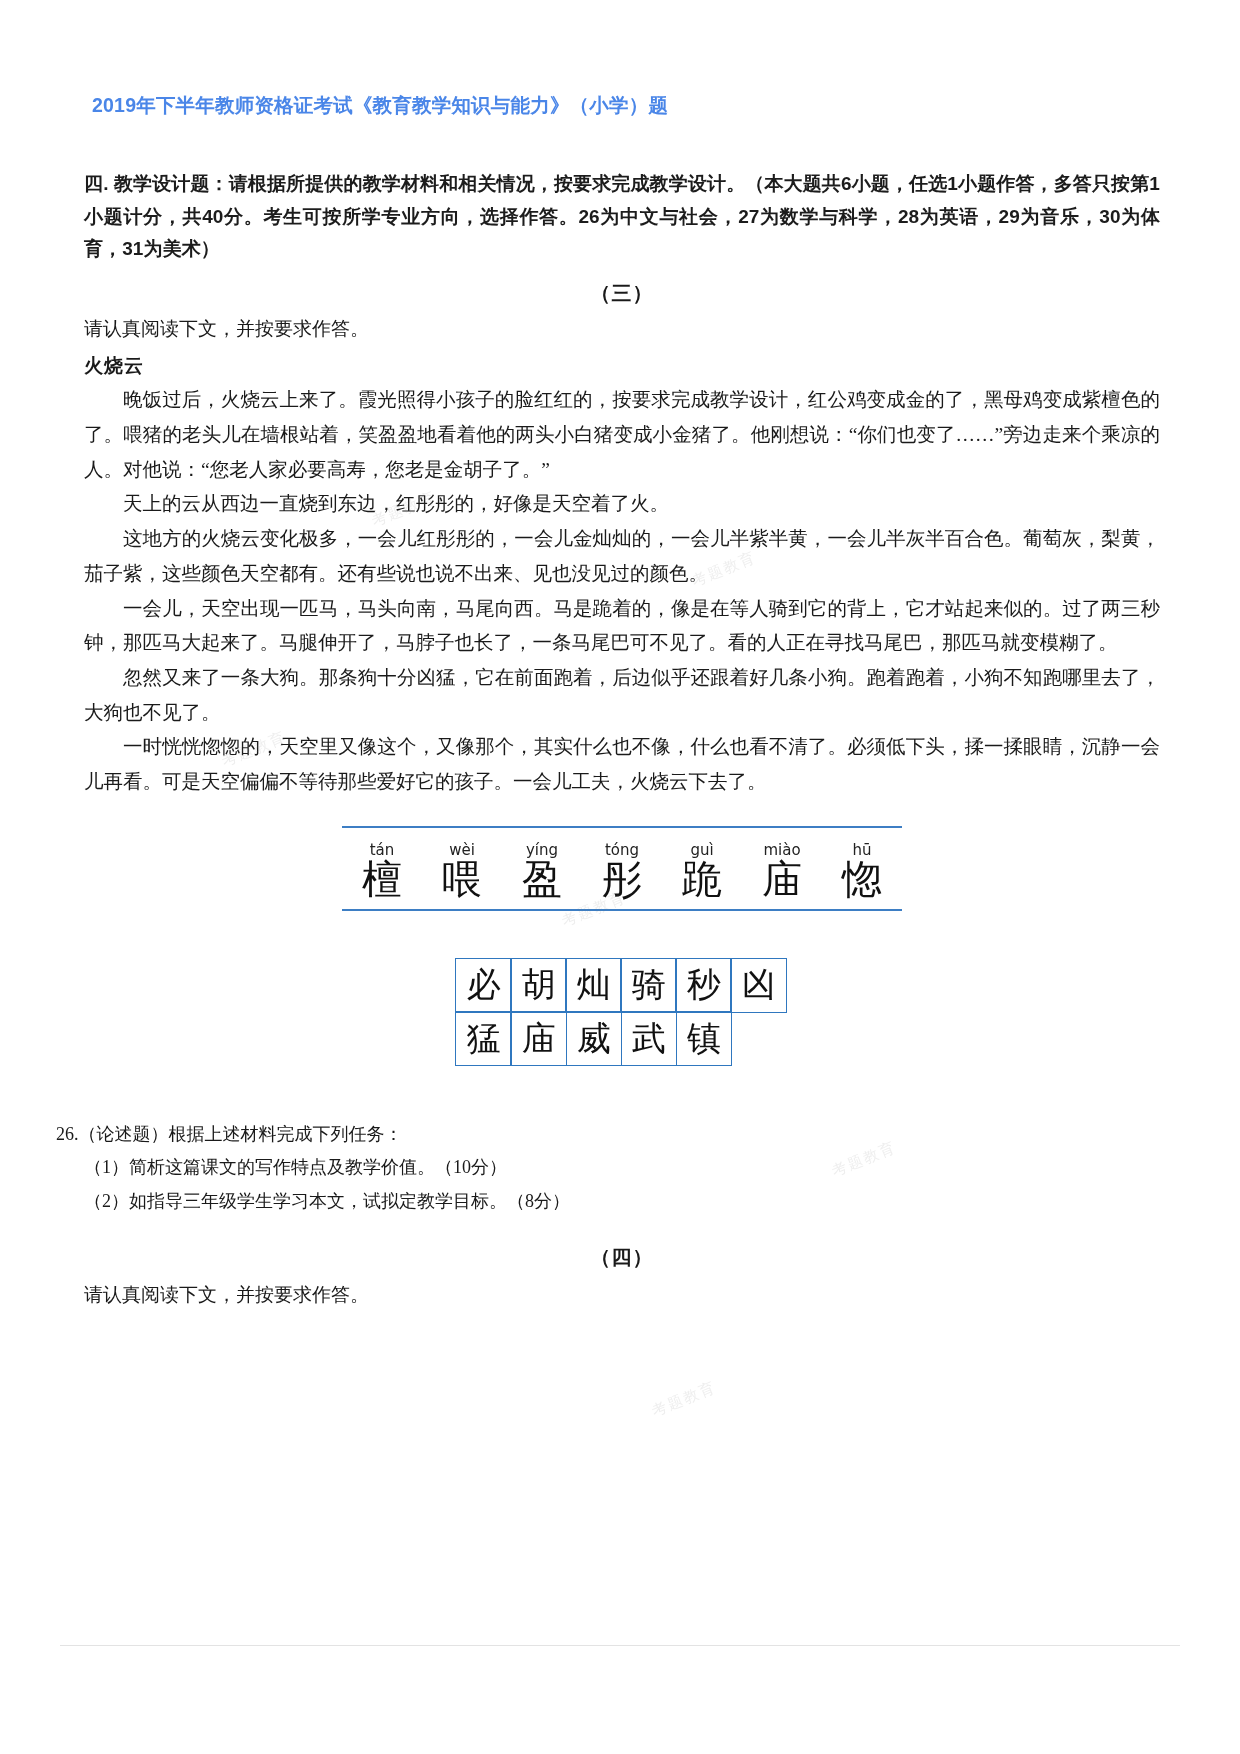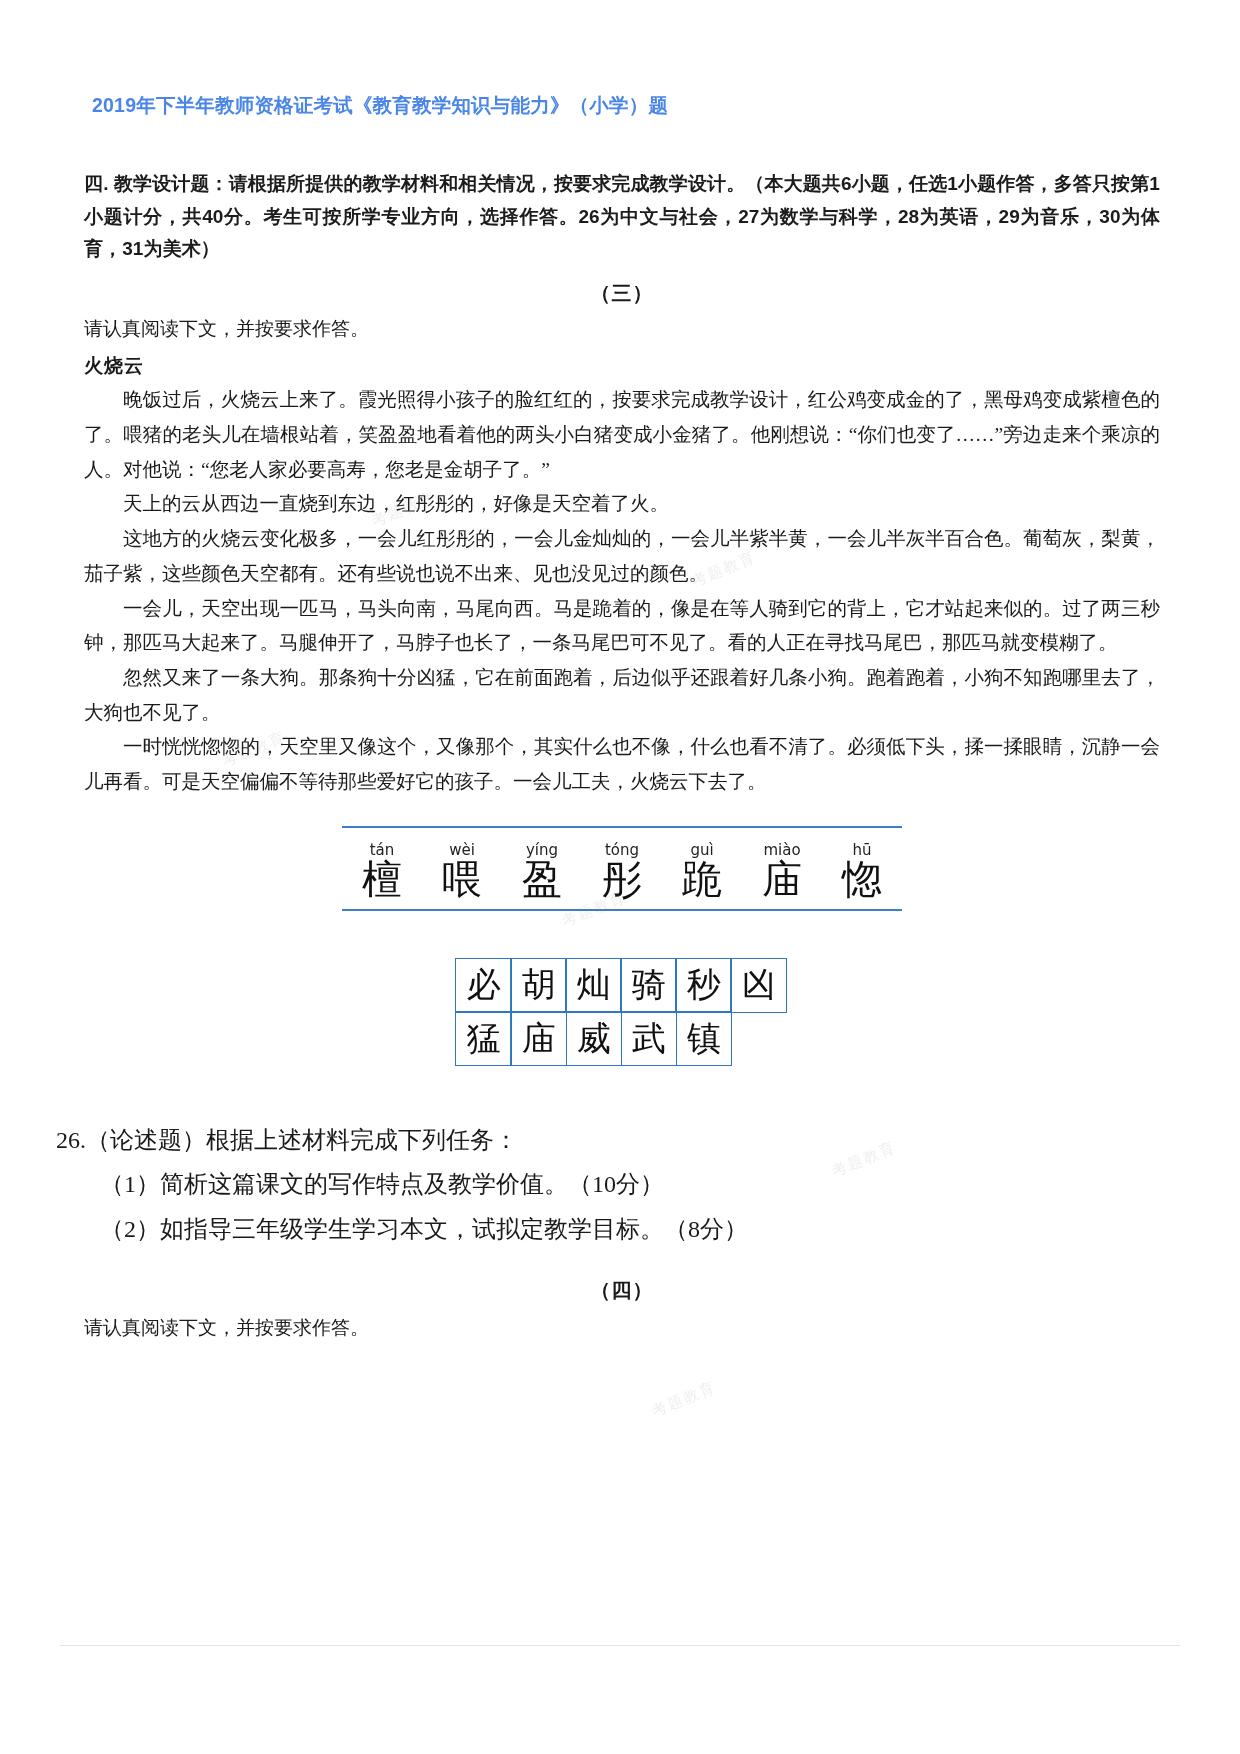--- a/index.html
+++ b/index.html
@@ -133,28 +133,27 @@
     font-family: "Liberation Serif", "DejaVu Serif", serif;
     color: #111;
     box-sizing: border-box;
   }
   .char-cell.empty {
     border: none;
   }
   
   .questions {
     margin-top: 52px;
-    font-size: 24px;
+    font-size: 18px;
     line-height: 1.85;
   }
   .q-head {
     margin-left: -28px;
   }
   .q-item {
-    margin-left: 16px;
   }
   .section-label-2 {
     text-align: center;
     font-size: 20px;
     font-weight: bold;
     margin-top: 26px;
     letter-spacing: 1px;
   }
   .instruction-2 {
     font-size: 19px;

